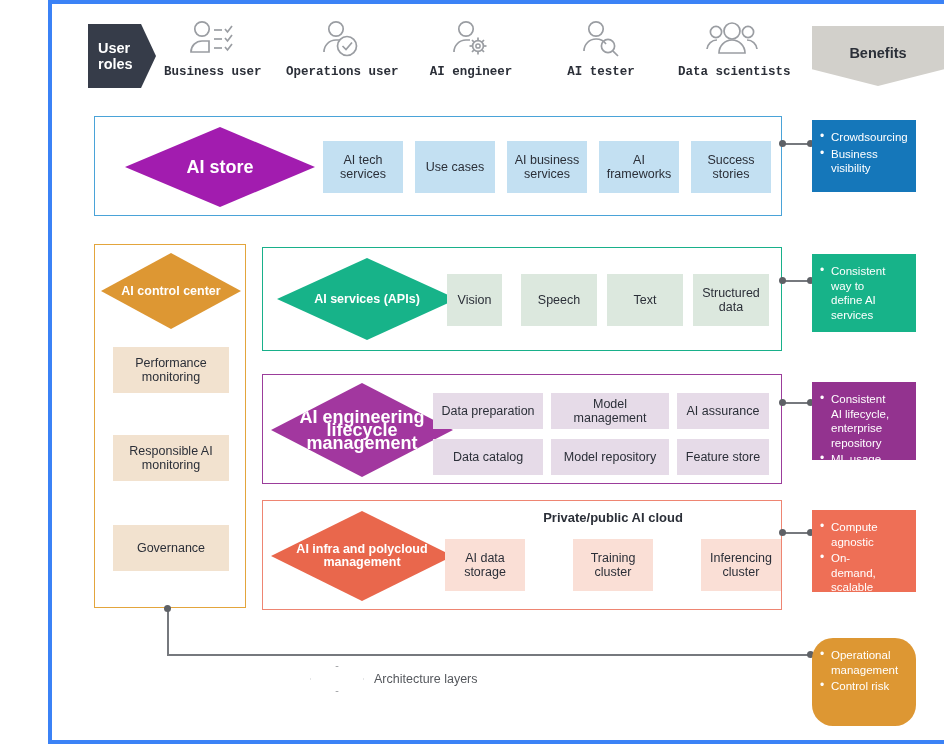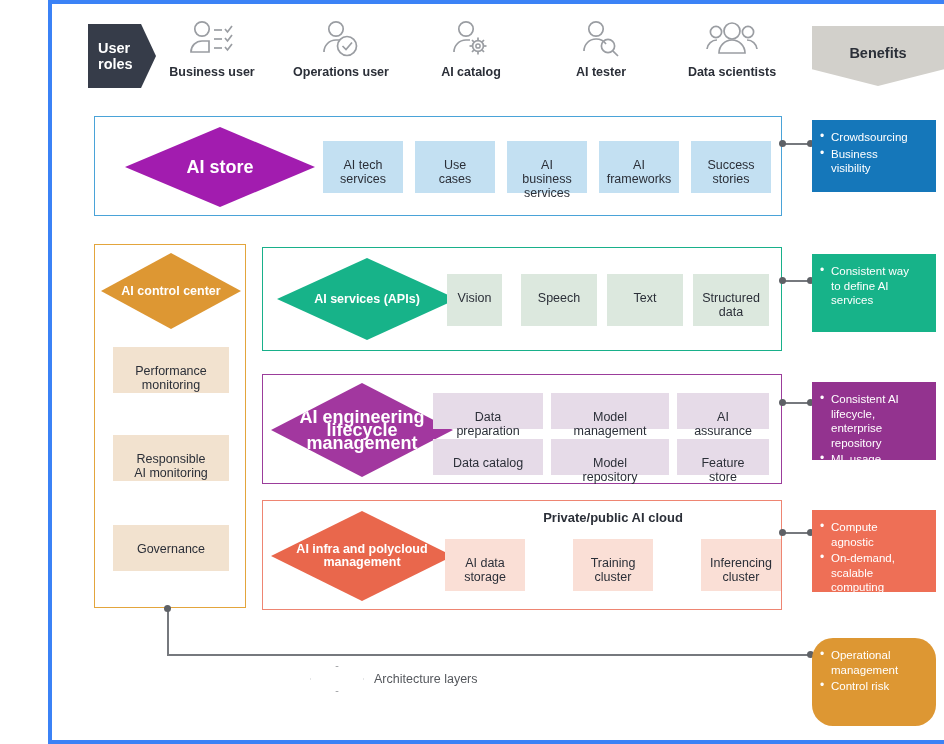--- a/index.html
+++ b/index.html
@@ -29,20 +29,21 @@
     line-height: 16px;
     display: flex; align-items: center; justify-content: flex-start;
     padding-left: 10px;
     clip-path: polygon(0 0, 78% 0, 100% 50%, 78% 100%, 0 100%);
   }
   #user-roles-tag span { display: block; }
 
   .role {
     position: absolute; top: 14px;
     text-align: center;
+    font-family: Liberation Mono, monospace;
   }
   .role .role-icon {
     height: 44px;
     display: flex; align-items: center; justify-content: center;
   }
   .role .role-label {
     font-size: 12.5px; font-weight: bold; color: #2b2f38;
     margin-top: 3px; white-space: nowrap;
   }
 
@@ -63,25 +64,25 @@
   .diamond {
     position: absolute;
     display: flex; align-items: center; justify-content: center;
     color: #ffffff; font-weight: bold; text-align: center;
     line-height: 13px;
     clip-path: polygon(50% 0, 100% 50%, 50% 100%, 0 50%);
   }
 
   .cell {
     position: absolute;
-    display: flex; justify-content: center;
+    display: flex; align-items: center; justify-content: center;
     text-align: center;
     font-size: 12.5px; color: #2b2f38;
     line-height: 14px;
-    padding: 17px;
+    padding: 4px;
   }
 
   
   #panel-store { left: 42px; top: 112px; width: 688px; height: 100px; border: 1.5px solid #4aa3d8; }
   #dia-store { left: 30px; top: 10px; width: 190px; height: 80px; background: #a21caf; font-size: 18px; }
   .cell-store { background: #c3e0f2; top: 24px; height: 52px; }
 
   
   #panel-control { left: 42px; top: 240px; width: 152px; height: 364px; border: 1.5px solid #e3a53c; }
   #dia-control { left: 6px; top: 8px; width: 140px; height: 76px; background: #dd9733; font-size: 12.5px; }
@@ -101,21 +102,21 @@
   #panel-infra { left: 210px; top: 496px; width: 520px; height: 110px; border: 1.5px solid #ee8572; }
   #dia-infra { left: 8px; top: 10px; width: 182px; height: 90px; background: #e9674c; font-size: 12.5px; }
   .cell-infra { background: #fadfd6; top: 38px; height: 52px; }
   #cloud-label {
     position: absolute; left: 190px; top: 9px; width: 320px;
     text-align: center; font-size: 13px; font-weight: bold; color: #2b2f38;
   }
 
   
   .benefit {
-    position: absolute; left: 760px; width: 124px;
+    position: absolute; left: 760px; width: 104px;
     color: #ffffff; font-size: 11.5px; line-height: 14.5px;
     padding: 10px 24px 10px 8px;
   }
   .benefit ul { list-style: none; }
   .benefit li { position: relative; padding-left: 11px; margin-bottom: 2px; }
   .benefit li:before {
     content: "\2022"; position: absolute; left: 0; top: -1px; font-size: 12px;
   }
 
   #benefit-store     { top: 116px; height: 72px; background: #1577ba; }
@@ -186,21 +187,21 @@
             <line x1="29" y1="32" x2="29" y2="34.5"></line>
             <line x1="20.5" y1="26" x2="23" y2="26"></line>
             <line x1="35" y1="26" x2="37.5" y2="26"></line>
             <line x1="23" y1="20" x2="24.8" y2="21.8"></line>
             <line x1="33.2" y1="30.2" x2="35" y2="32"></line>
             <line x1="35" y1="20" x2="33.2" y2="21.8"></line>
             <line x1="24.8" y1="30.2" x2="23" y2="32"></line>
           </g>
         </svg>
       </div>
-      <div class="role-label">AI catalog</div>
+      <div class="role-label">AI engineer</div>
     </div>
 
     <div class="role" style="left:508px;width:82px">
       <div class="role-icon">
         <svg width="42" height="40" viewBox="0 0 42 40">
           <circle cx="16" cy="9" r="7.2" fill="none" stroke="#9a9da2" stroke-width="1.7"></circle>
           <path d="M4 31 a12 12 0 0 1 12 -12 a12 12 0 0 1 10 5" fill="none" stroke="#9a9da2" stroke-width="1.7"></path>
           <circle cx="28" cy="26" r="6.6" fill="none" stroke="#9a9da2" stroke-width="1.7"></circle>
           <line x1="32.8" y1="30.8" x2="38" y2="36" stroke="#9a9da2" stroke-width="1.7"></line>
         </svg>

